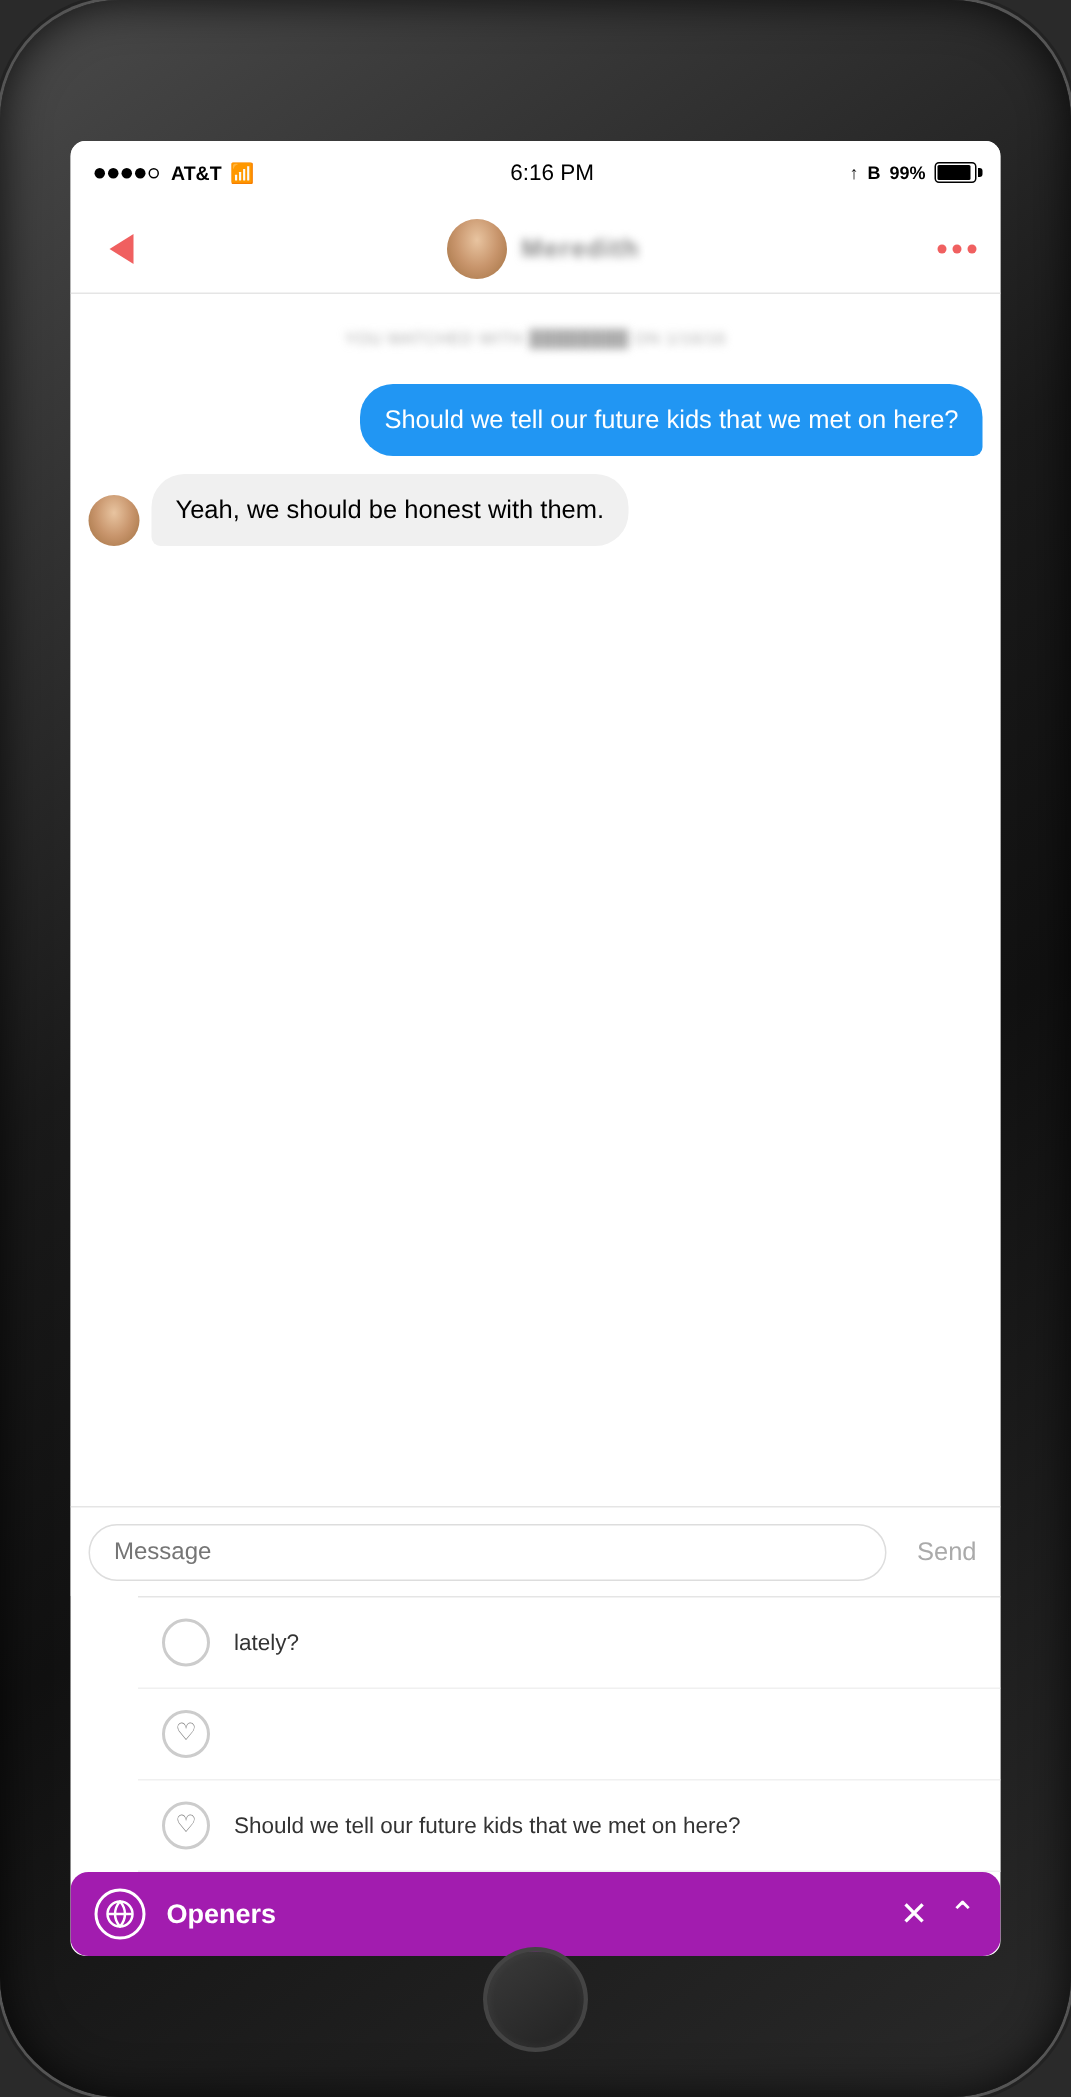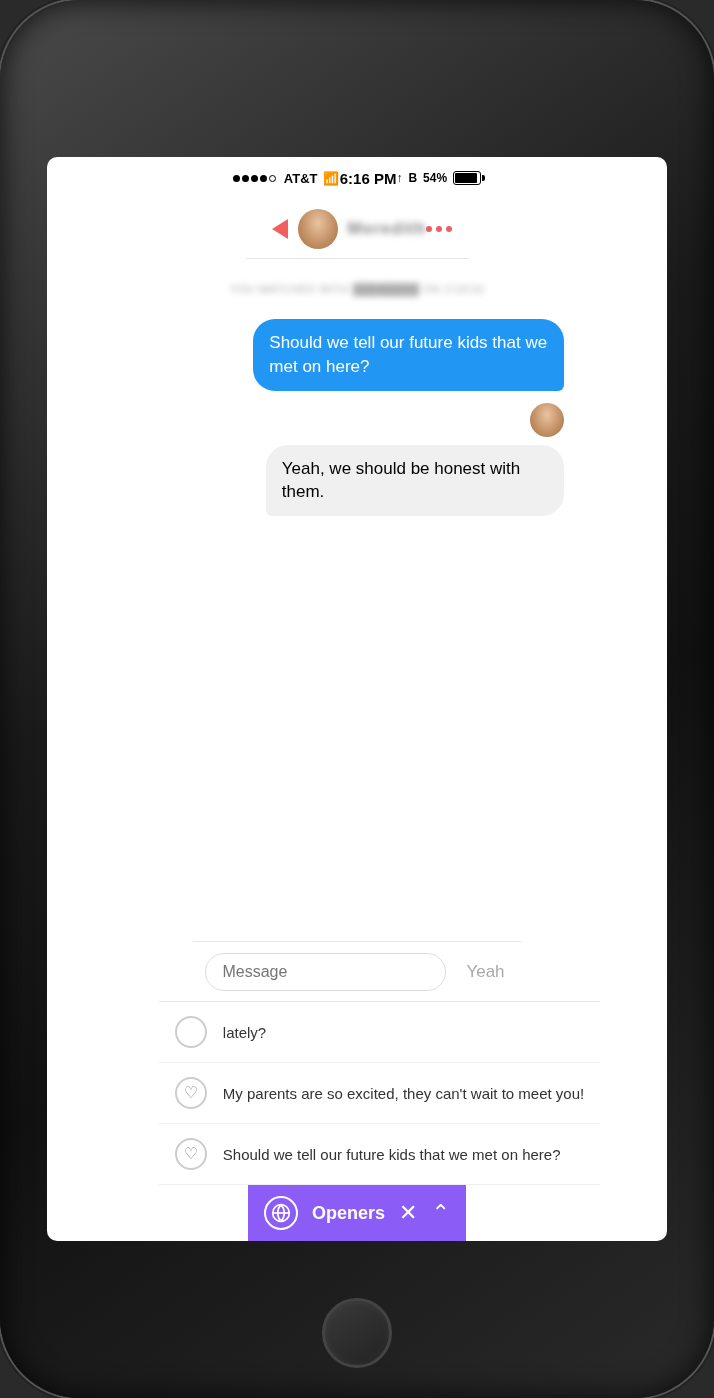--- a/index.html
+++ b/index.html
@@ -45,48 +45,47 @@
       right: -8px;
       top: 260px;
       width: 6px;
       height: 90px;
       background: #3a3a3a;
       border-radius: 0 3px 3px 0;
     }
 
     .phone-screen {
       width: 620px;
-      height: 1084px;
+      height: 1210px;
       background: #fff;
       border-radius: 10px;
       overflow: hidden;
       position: relative;
       display: flex;
       flex-direction: column;
-      align-items: center;
     }
 
     
     .status-bar {
       height: 42px;
       background: #fff;
       display: flex;
       align-items: center;
       justify-content: space-between;
       padding: 0 16px;
       font-size: 14px;
       font-weight: 600;
       flex-shrink: 0;
     }
     .status-left { display: flex; align-items: center; gap: 2px; }
     .status-dot { width: 7px; height: 7px; background: #000; border-radius: 50%; }
     .status-dot.empty { background: transparent; border: 1.5px solid #000; }
     .status-carrier { margin-left: 6px; font-size: 13px; }
     .wifi-icon { margin-left: 4px; font-size: 13px; }
-    .status-center { font-size: 15px; font-weight: 700; }
+    .status-center { font-size: 15px; font-weight: 400; }
     .status-right { display: flex; align-items: center; gap: 6px; font-size: 12px; }
     .battery {
       width: 28px;
       height: 14px;
       border: 1.5px solid #000;
       border-radius: 3px;
       position: relative;
       display: flex;
       align-items: center;
       padding: 1px;
@@ -211,21 +210,20 @@
       font-size: 17px;
       line-height: 1.4;
     }
 
     
     .msg-received {
       display: flex;
       align-items: flex-end;
       gap: 8px;
       margin-bottom: 4px;
-      flex-direction: column;
     }
     .msg-avatar {
       width: 34px;
       height: 34px;
       border-radius: 50%;
       background: radial-gradient(ellipse at 50% 35%, #e8c4a0 0%, #c8956c 50%, #a07040 100%);
       flex-shrink: 0;
       align-self: flex-end;
     }
     .bubble-received {
@@ -303,26 +301,27 @@
       line-height: 1.4;
     }
     .suggestion-partial {
       font-size: 15px;
       color: #333;
     }
 
     
     .openers-bar {
       height: 56px;
-      background: #8b5cf6;
+      background: #a21caf;
       display: flex;
       align-items: center;
       padding: 0 16px;
       gap: 14px;
       flex-shrink: 0;
+      border-radius: 12px;
     }
     .globe-icon {
       width: 34px;
       height: 34px;
       border: 2px solid #fff;
       border-radius: 50%;
       display: flex;
       align-items: center;
       justify-content: center;
       flex-shrink: 0;
@@ -374,21 +373,21 @@
         <div class="status-dot"></div>
         <div class="status-dot"></div>
         <div class="status-dot empty"></div>
         <span class="status-carrier">AT&amp;T</span>
         <span class="wifi-icon">📶</span>
       </div>
       <div class="status-center">6:16 PM</div>
       <div class="status-right">
         <span>↑</span>
         <span>B</span>
-        <span>54%</span>
+        <span>99%</span>
         <div class="battery">
           <div class="battery-fill"></div>
         </div>
       </div>
     </div>
 
     <div class="chat-header">
       <div class="back-btn">
         <div class="back-arrow"></div>
       </div>
@@ -420,36 +419,35 @@
       <div class="msg-received">
         <div class="msg-avatar"></div>
         <div class="bubble-received">Yeah, we should be honest with them.</div>
       </div>
 
 
     </div>
 
     <div class="input-area">
       <input class="msg-input" type="text" placeholder="Message" style="">
-      <span class="send-btn">Yeah</span>
+      <span class="send-btn">Send</span>
     </div>
 
     <div class="suggestions-area">
 
       <div class="suggestion-item">
         <div class="suggestion-icon">
         </div>
         <span class="suggestion-partial">lately?</span>
       </div>
 
       <div class="suggestion-item">
         <div class="suggestion-icon">
           <span class="heart-outline">♡</span>
         </div>
-        <span class="suggestion-text">My parents are so excited, they can't wait to meet you!</span>
       </div>
 
       <div class="suggestion-item">
         <div class="suggestion-icon">
           <span class="heart-outline">♡</span>
         </div>
         <span class="suggestion-text">Should we tell our future kids that we met on here?</span>
       </div>
 
     </div>

